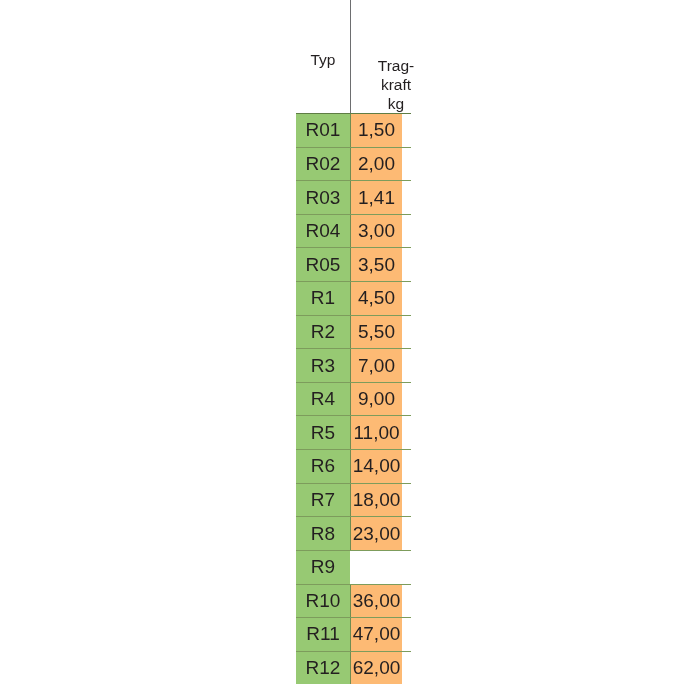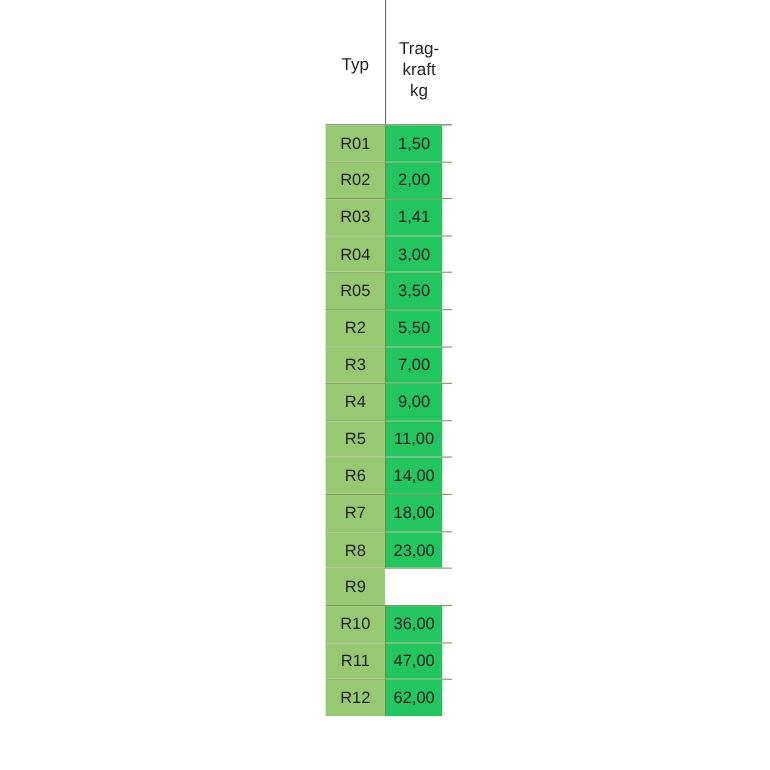--- a/index.html
+++ b/index.html
@@ -51,23 +51,23 @@
   }
 
   .header-typ {
     left: 0px;
     width: 54px;
     justify-content: flex-end;
     padding-bottom: 44px;
   }
 
   .header-tragkraft {
-    left: 55px;
+    left: 70px;
     width: 60px;
-    justify-content: center;
+    justify-content: flex-end;
     padding-top: 13px;
   }
 
   .header-tragkraft .hline {
     display: block;
     text-align: center;
     white-space: nowrap;
   }
 
   
@@ -87,33 +87,33 @@
 
   .table .row:first-child {
     border-top: 1px solid #5f7d45;
   }
 
   .cell {
     display: flex;
     align-items: center;
     justify-content: center;
     box-sizing: border-box;
-    font-size: 15px;
+    font-size: 19px;
     color: #231f20;
     height: 100%;
   }
 
   .cell-typ {
     width: 54px;
     background: #97c973;
   }
 
   .cell-value {
     width: 52px;
-    background: #22c55e;
+    background: #fdba74;
     border-left: 1px solid #6f8d52;
   }
 </style>
 </head>
 <body>
 
 <div id="canvas">
 
   <div class="header-block">
     <div class="header-divider"></div>
@@ -144,20 +144,24 @@
       </div>
       <div class="row">
         <div class="cell cell-typ">R04</div>
         <div class="cell cell-value">3,00</div>
       </div>
       <div class="row">
         <div class="cell cell-typ">R05</div>
         <div class="cell cell-value">3,50</div>
       </div>
       <div class="row">
+        <div class="cell cell-typ">R1</div>
+        <div class="cell cell-value">4,50</div>
+      </div>
+      <div class="row">
         <div class="cell cell-typ">R2</div>
         <div class="cell cell-value">5,50</div>
       </div>
       <div class="row">
         <div class="cell cell-typ">R3</div>
         <div class="cell cell-value">7,00</div>
       </div>
       <div class="row">
         <div class="cell cell-typ">R4</div>
         <div class="cell cell-value">9,00</div>

